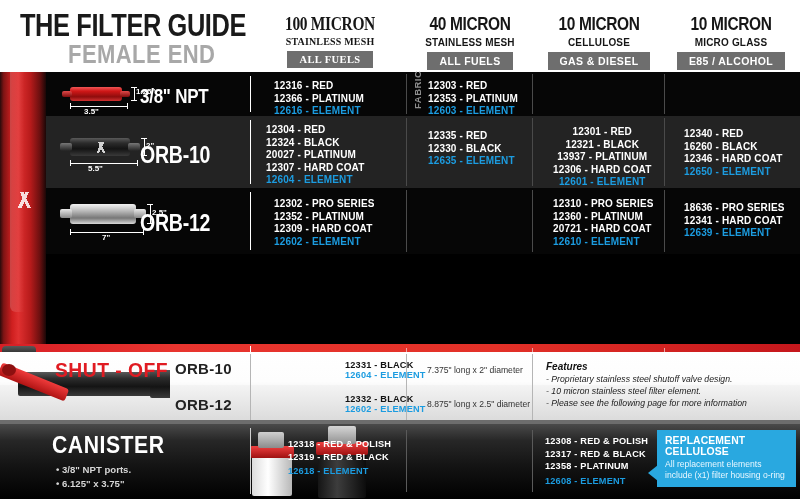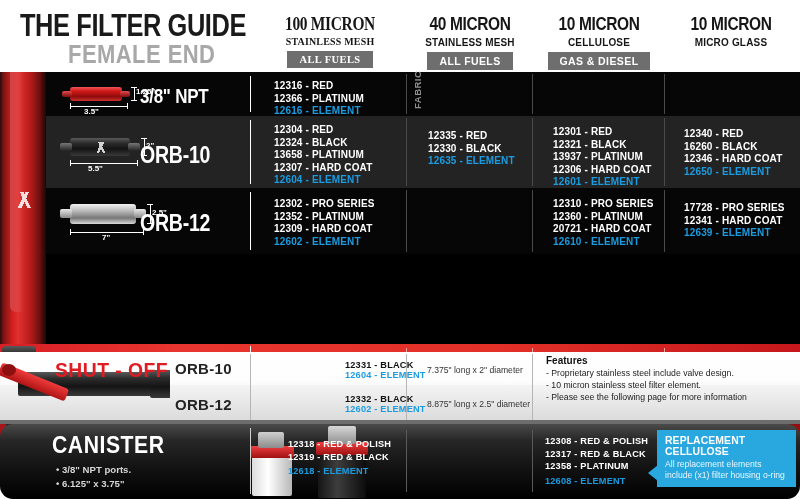--- a/index.html
+++ b/index.html
@@ -117,29 +117,29 @@
   .shut { position:absolute; left:0; top:352px; width:800px; height:70px;
           background:linear-gradient(180deg,#ffffff 0%,#fdfdfd 42%,#efefef 62%,#d9d9d9 88%,#cfcfcf 100%); }
   .shutrow2 { position:absolute; left:0; top:33px; width:800px; height:37px;
               background:linear-gradient(180deg,#f4f4f4,#dadada); }
   .shuttitle { position:absolute; left:55px; top:6px; font-weight:bold; font-size:21px;
                color:#e01b22; letter-spacing:0.5px; transform:scaleX(0.92); transform-origin:left top; }
   .shutorb { position:absolute; left:175px; font-weight:bold; font-size:15px; color:#222; letter-spacing:0.3px; }
   .shutpart { position:absolute; left:345px; font-size:9.2px; font-weight:bold; color:#111; letter-spacing:.2px; }
   .shutpart .el { color:#1c9ce0; }
   .shutdim { position:absolute; left:427px; font-size:8.6px; color:#333; }
-  .feat { position:absolute; left:546px; top:3px; }
+  .feat { position:absolute; left:546px; top:9px;font-style:italic; }
   .feat h4 { font-size:10px; font-weight:bold; color:#111; margin-bottom:2px; }
   .feat li { list-style:none; font-size:8.7px; color:#222; line-height:11.8px; }
   .shutart { position:absolute; left:0; top:6px; width:170px; height:66px; overflow:hidden; }
   .shutdiv { position:absolute; width:1.2px; background:#b5b5b5; }
 
   
   .can { position:absolute; left:0; top:424px; width:800px; height:75px;
-         background:linear-gradient(180deg,#4a4a4a 0%,#272727 22%,#141414 55%,#000 100%);border-radius:13px; }
+         background:linear-gradient(180deg,#4a4a4a 0%,#272727 22%,#141414 55%,#000 100%); }
   .cantitle { position:absolute; left:52px; top:8px; font-weight:bold; font-size:23px; color:#fff;
               letter-spacing:0.6px; transform:scaleX(0.92); transform-origin:left top; }
   .canbul { position:absolute; left:56px; font-size:9.6px; color:#d6d6d6; font-weight:bold; }
   .canpart { position:absolute; font-size:9.2px; font-weight:bold; color:#fff; line-height:12.6px; letter-spacing:.2px; }
   .canpart .el { color:#1c9ce0; }
   .candiv { position:absolute; width:1.2px; background:#cfcfcf; }
   .repl { position:absolute; left:657px; top:6px; width:139px; background:#29a8e0; padding:5px 7px 6px 8px; }
   .repl h5 { color:#fff; font-weight:bold; font-size:10.4px; letter-spacing:.1px; margin-bottom:2px; }
   .repl p { color:#e8f7ff; font-size:8.6px; line-height:11px; }
   .repl:after{ content:""; position:absolute; left:-9px; bottom:6px; border-top:8px solid transparent;
@@ -164,20 +164,21 @@
     <span class="fuel">ALL FUELS</span>
   </div>
   <div class="colhead" style="left:535px;width:128px;">
     <span class="micron">10 MICRON</span>
     <span class="mat">CELLULOSE</span>
     <span class="fuel">GAS &amp; DIESEL</span>
   </div>
   <div class="colhead" style="left:666px;width:130px;">
     <span class="micron">10 MICRON</span>
     <span class="mat">MICRO GLASS</span>
+    <span class="fuel">E85 / ALCOHOL</span>
   </div>
 </div>
 
 <div class="grid">
   <div class="leftart">
     <div class="logoA"></div>
   </div>
 
   <div class="row r-npt">
     <div class="fdraw" style="left:16px;top:8px;">
@@ -195,20 +196,25 @@
     </div>
     <div class="rowlabel" style="top:13px;">3/8" NPT</div>
     <div class="vdiv" style="left:204px;top:4px;height:36px;"></div>
     <div class="partcell" style="left:228px;top:8px;">
       <div>12316 - RED</div>
       <div>12366 - PLATINUM</div>
       <div class="el">12616 - ELEMENT</div>
     </div>
     <div class="cdiv" style="left:360px;top:2px;height:40px;"></div>
     <div class="fabric" style="left:366px;top:7px;height:30px;">FABRIC</div>
+    <div class="partcell" style="left:382px;top:8px;">
+      <div>12303 - RED</div>
+      <div>12353 - PLATINUM</div>
+      <div class="el">12603 - ELEMENT</div>
+    </div>
     <div class="cdiv" style="left:486px;top:2px;height:40px;"></div>
     <div class="cdiv" style="left:618px;top:2px;height:40px;"></div>
   </div>
 
   <div class="row r-orb10">
     <div class="fdraw" style="left:14px;top:18px;">
       <div class="body-blk" style="left:10px;top:4px;width:60px;height:18px;"></div>
       <div class="nip" style="left:0px;top:9px;width:12px;height:8px;"></div>
       <div class="nip" style="left:68px;top:9px;width:12px;height:8px;"></div>
       <div class="logoA" style="left:32px;top:8px;width:16px;height:11px;opacity:.8;"></div>
@@ -216,36 +222,36 @@
       <div class="dimln" style="left:10px;top:26px;width:1px;height:6px;"></div>
       <div class="dimln" style="left:77px;top:26px;width:1px;height:6px;"></div>
       <div class="dimtxt" style="left:28px;top:30px;">5.5"</div>
       <div class="dimln" style="left:84px;top:4px;width:1px;height:18px;"></div>
       <div class="dimln" style="left:81px;top:4px;width:6px;height:1px;"></div>
       <div class="dimln" style="left:81px;top:21px;width:6px;height:1px;"></div>
       <div class="dimtxt" style="left:86px;top:7px;">2"</div>
     </div>
     <div class="rowlabel" style="top:26px;font-size:23px;">ORB-10</div>
     <div class="vdiv" style="left:204px;top:4px;height:64px;"></div>
-    <div class="partcell" style="left:228px;top:8px;">
+    <div class="partcell" style="left:220px;top:8px;">
       <div>12304 - RED</div>
       <div>12324 - BLACK</div>
-      <div>13658 - PLATINUM</div>
+      <div>20027 - PLATINUM</div>
       <div>12307 - HARD COAT</div>
       <div class="el">12604 - ELEMENT</div>
       <div class="el">12614 - CRIMP ELEMENT</div>
     </div>
     <div class="cdiv" style="left:360px;top:2px;height:68px;"></div>
     <div class="partcell" style="left:382px;top:14px;">
       <div>12335 - RED</div>
       <div>12330 - BLACK</div>
       <div class="el">12635 - ELEMENT</div>
     </div>
     <div class="cdiv" style="left:486px;top:2px;height:68px;"></div>
-    <div class="partcell" style="left:507px;top:10px;">
+    <div class="partcell" style="left:507px;top:10px;text-align:center;">
       <div>12301 - RED</div>
       <div>12321 - BLACK</div>
       <div>13937 - PLATINUM</div>
       <div>12306 - HARD COAT</div>
       <div class="el">12601 - ELEMENT</div>
     </div>
     <div class="cdiv" style="left:618px;top:2px;height:68px;"></div>
     <div class="partcell" style="left:638px;top:12px;">
       <div>12340 - RED</div>
       <div>16260 - BLACK</div>
@@ -279,21 +285,21 @@
     <div class="cdiv" style="left:360px;top:2px;height:62px;"></div>
     <div class="cdiv" style="left:486px;top:2px;height:62px;"></div>
     <div class="partcell" style="left:507px;top:10px;">
       <div>12310 - PRO SERIES</div>
       <div>12360 - PLATINUM</div>
       <div>20721 - HARD COAT</div>
       <div class="el">12610 - ELEMENT</div>
     </div>
     <div class="cdiv" style="left:618px;top:2px;height:62px;"></div>
     <div class="partcell" style="left:638px;top:14px;">
-      <div>17728 - PRO SERIES</div>
+      <div>18636 - PRO SERIES</div>
       <div>12341 - HARD COAT</div>
       <div class="el">12639 - ELEMENT</div>
     </div>
   </div>
 </div>
 
 <div class="male">
   <div class="maleband mb1"></div>
   <div class="maleband mb2"></div>
   <div class="maleband mb3"></div>
@@ -374,21 +380,21 @@
   <div class="shutpart" style="top:42px;">
     <div>12332 - BLACK</div>
     <div class="el">12602 - ELEMENT</div>
   </div>
 
   <div class="shutdim" style="top:13px;">7.375" long x 2" diameter</div>
   <div class="shutdim" style="top:47px;">8.875" long x 2.5" diameter</div>
 
   <div class="feat">
     <h4>Features</h4>
-    <li>- Proprietary stainless steel include valve design.</li>
+    <li>- Proprietary stainless steel shutoff valve design.</li>
     <li>- 10 micron stainless steel filter element.</li>
     <li>- Please see the following page for more information</li>
   </div>
 </div>
 <div class="topbar"></div>
 
 <div class="can">
   <div class="cantitle">CANISTER</div>
   <div class="canbul" style="top:40px;">• 3/8" NPT ports.</div>
   <div class="canbul" style="top:54px;">• 6.125" x 3.75"</div>

